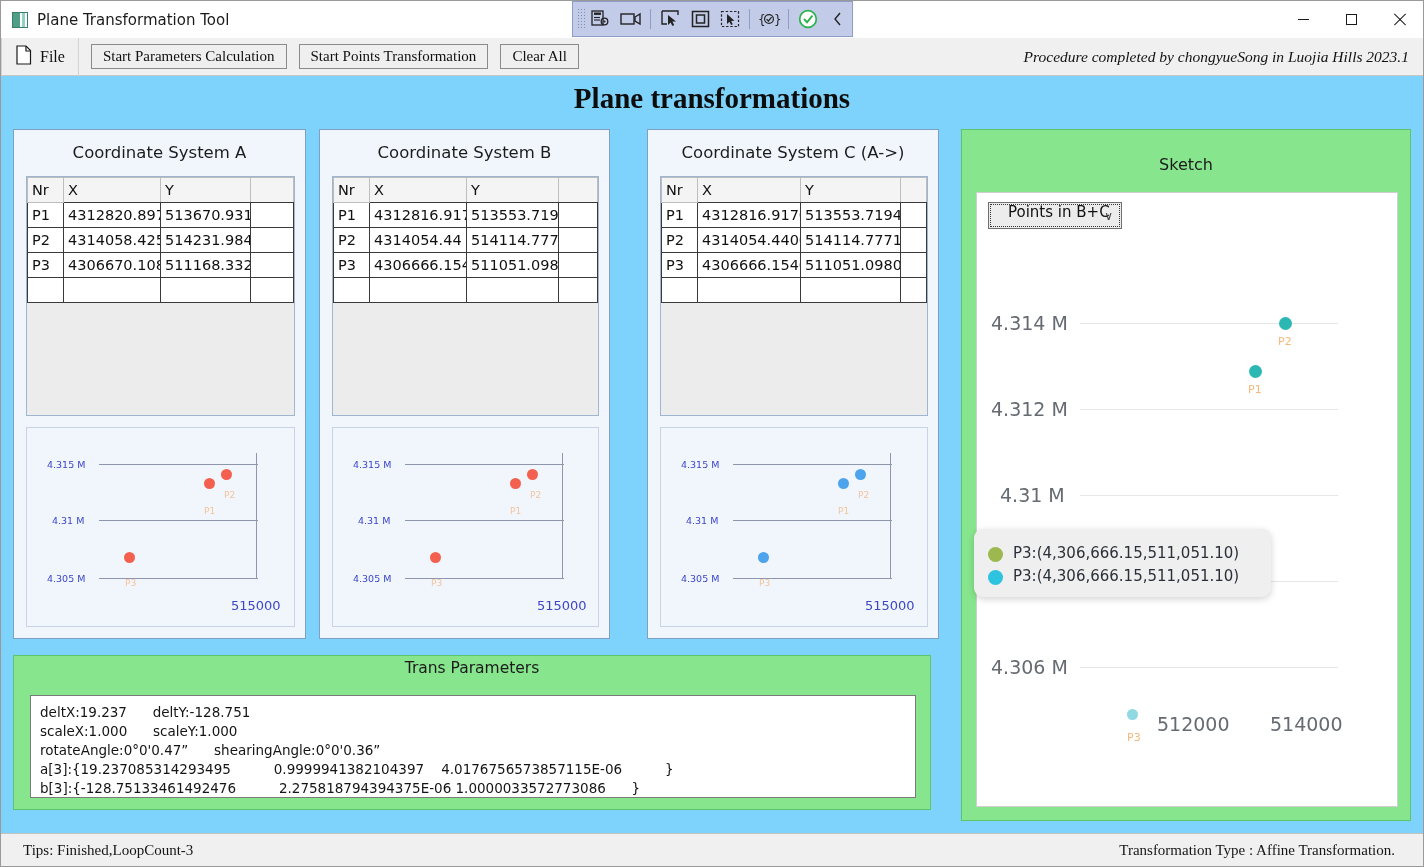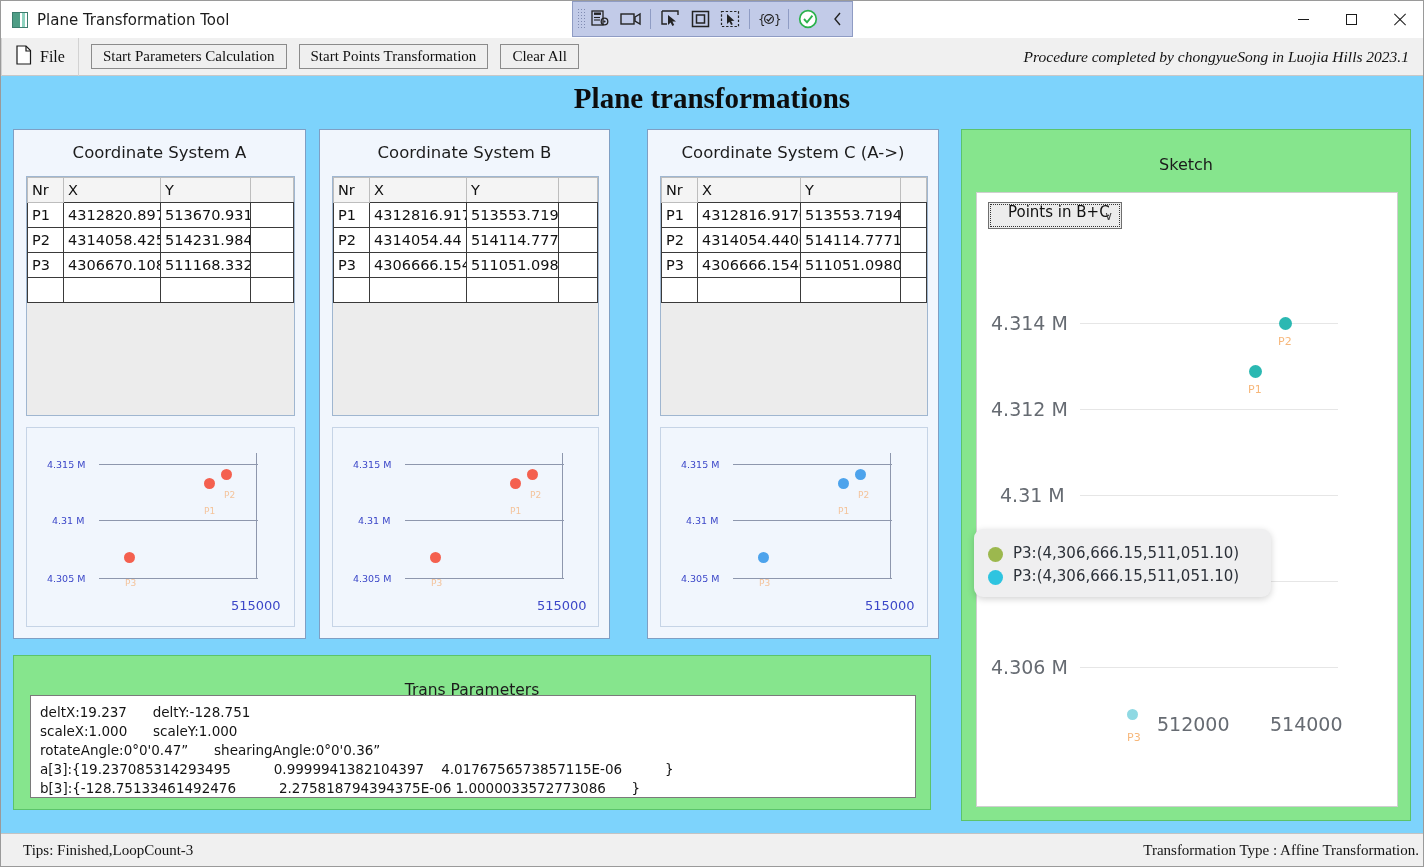--- a/index.html
+++ b/index.html
@@ -114,21 +114,21 @@
   .mc-vline { position:absolute; width:1px; background:#8e97ad; }
   .mc-dot   { position:absolute; width:11px; height:11px; border-radius:50%; }
   .mc-ptlabel { position:absolute; font-size:9px; color:#f4c39a; font-family:"DejaVu Sans",sans-serif;}
   .mc-xtick { position:absolute; font-size:13px; color:#3b46c8; font-family:"DejaVu Sans",sans-serif;}
 
   
   .params-panel {
     position: absolute; left: 12px; top: 654px; width: 918px; height: 155px;
     background: #86e58d; border: 1px solid #5cc46a;
   }
-  .params-title { text-align:center; padding-top:25px; font-size:15.5px; color:#1b1b1b;
+  .params-title { text-align:center; padding-top:3px; font-size:15.5px; color:#1b1b1b;
                   font-family:"DejaVu Sans", sans-serif; }
   .params-box {
     position:absolute; left:16px; top:39px; width:886px; height:103px;
     background:#ffffff; border:1px solid #7a7a7a; padding: 7px 9px;
     font-family:"DejaVu Sans", sans-serif; font-size:13.5px; color:#141414;
   }
   .params-box div { height: 19px; line-height: 19px; white-space: pre; }
 
   
   .sketch-panel {
@@ -163,21 +163,21 @@
   .tt-dot { width:15px; height:15px; border-radius:50%; flex:none; }
 
   
   .statusbar {
     position:absolute; left:0; bottom:0; width:1422px; height:33px;
     background:#f0f0f0; border-top:1px solid #c3c3c3;
     display:flex; align-items:center; justify-content:space-between;
     font-family:"Liberation Serif", serif; font-size:15px; color:#151515;
   }
   .statusbar .left { padding-left:22px; }
-  .statusbar .right{ padding-right:4px; }
+  .statusbar .right{ padding-right:28px; }
 </style>
 </head>
 <body>
 
 <div id="app">
 
   <div class="titlebar">
     <span class="title-icon">
       <span class="sq1"></span>
         <span class="sq2"></span>

